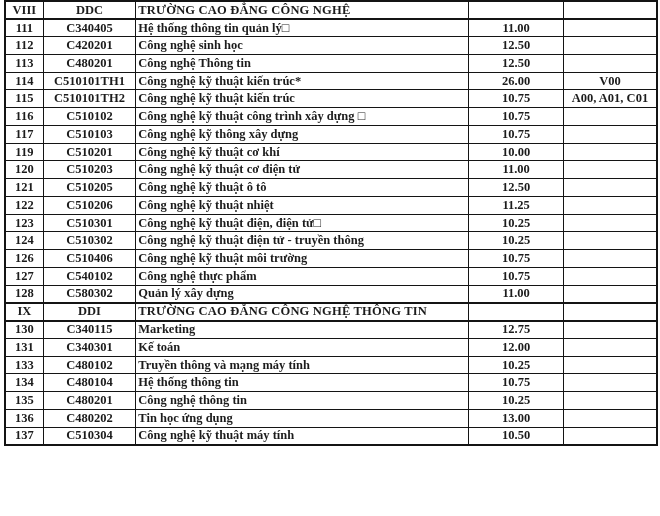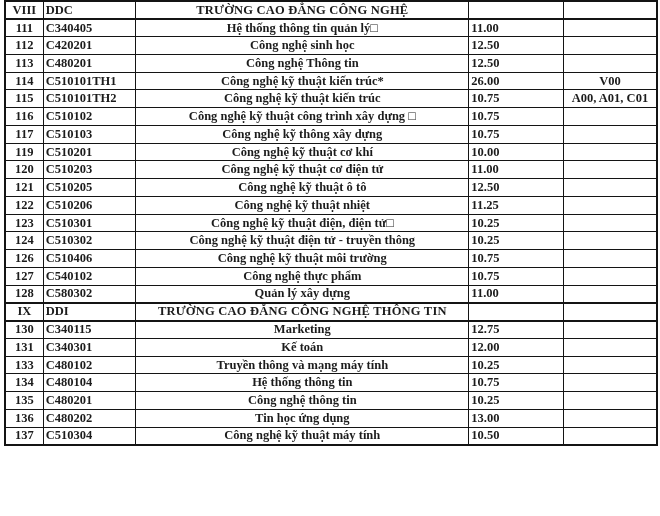--- a/index.html
+++ b/index.html
@@ -37,23 +37,23 @@
   }
   table.scores tr {
     height: 17.75px;
   }
   tr.section-row td {
     border-top-width: 2px;
     border-bottom-width: 2px;
   }
   table.scores { border: 2px solid #141414; }
   .c-no     { width: 38px;  text-align: center; }
-  .c-code   { width: 92px;  }
-  .c-name   { width: 331px; text-align: center; padding-left: 4px; }
-  .c-score  { width: 94px;  }
+  .c-code   { width: 92px;  text-align: center; }
+  .c-name   { width: 331px; text-align: left; padding-left: 4px; }
+  .c-score  { width: 94px;  text-align: center; }
   .c-blocks { width: 93px;  text-align: center; }
   td.section-title { font-size: 13.5px; letter-spacing: 0.2px; }
 </style>
 </head>
 <body>
 
 <div class="page">
   <table class="scores">
     <colgroup>
       <col class="c-no">

